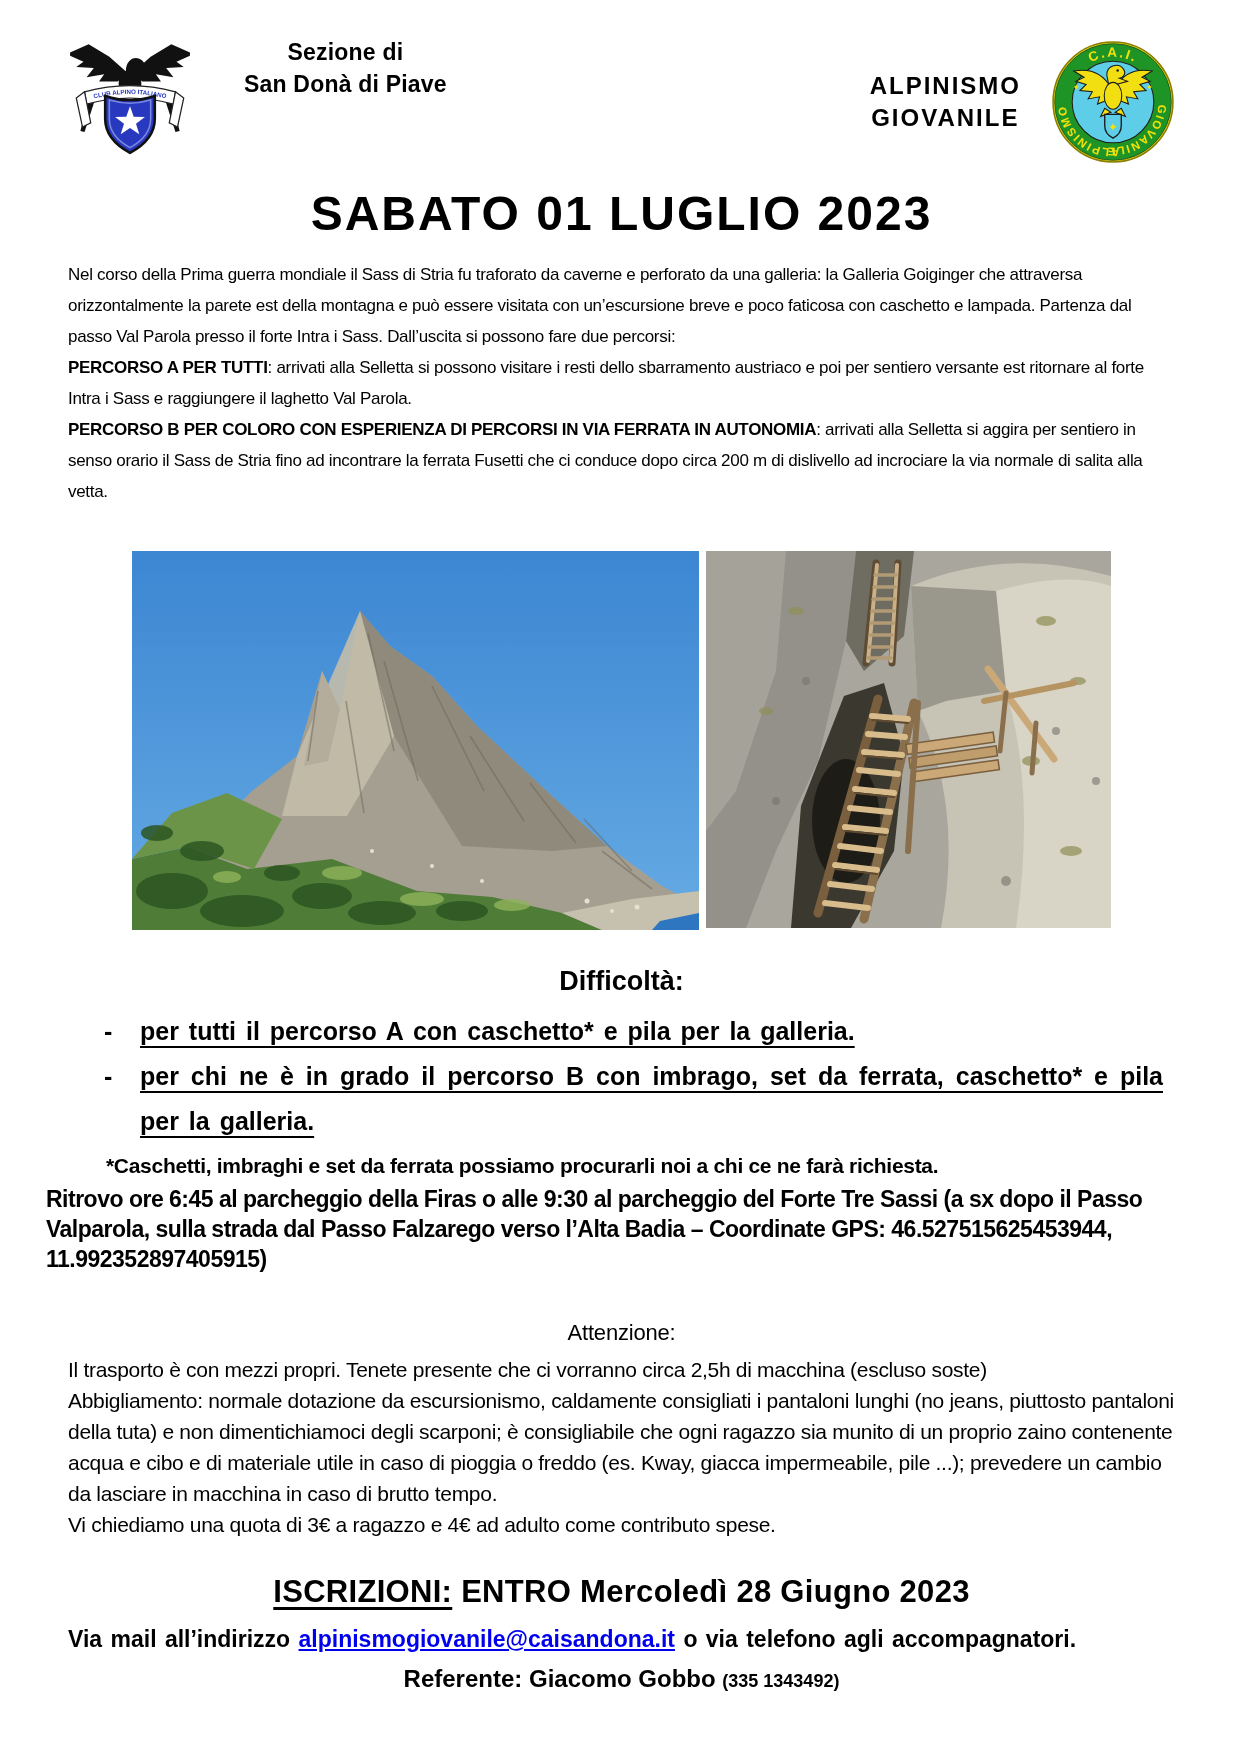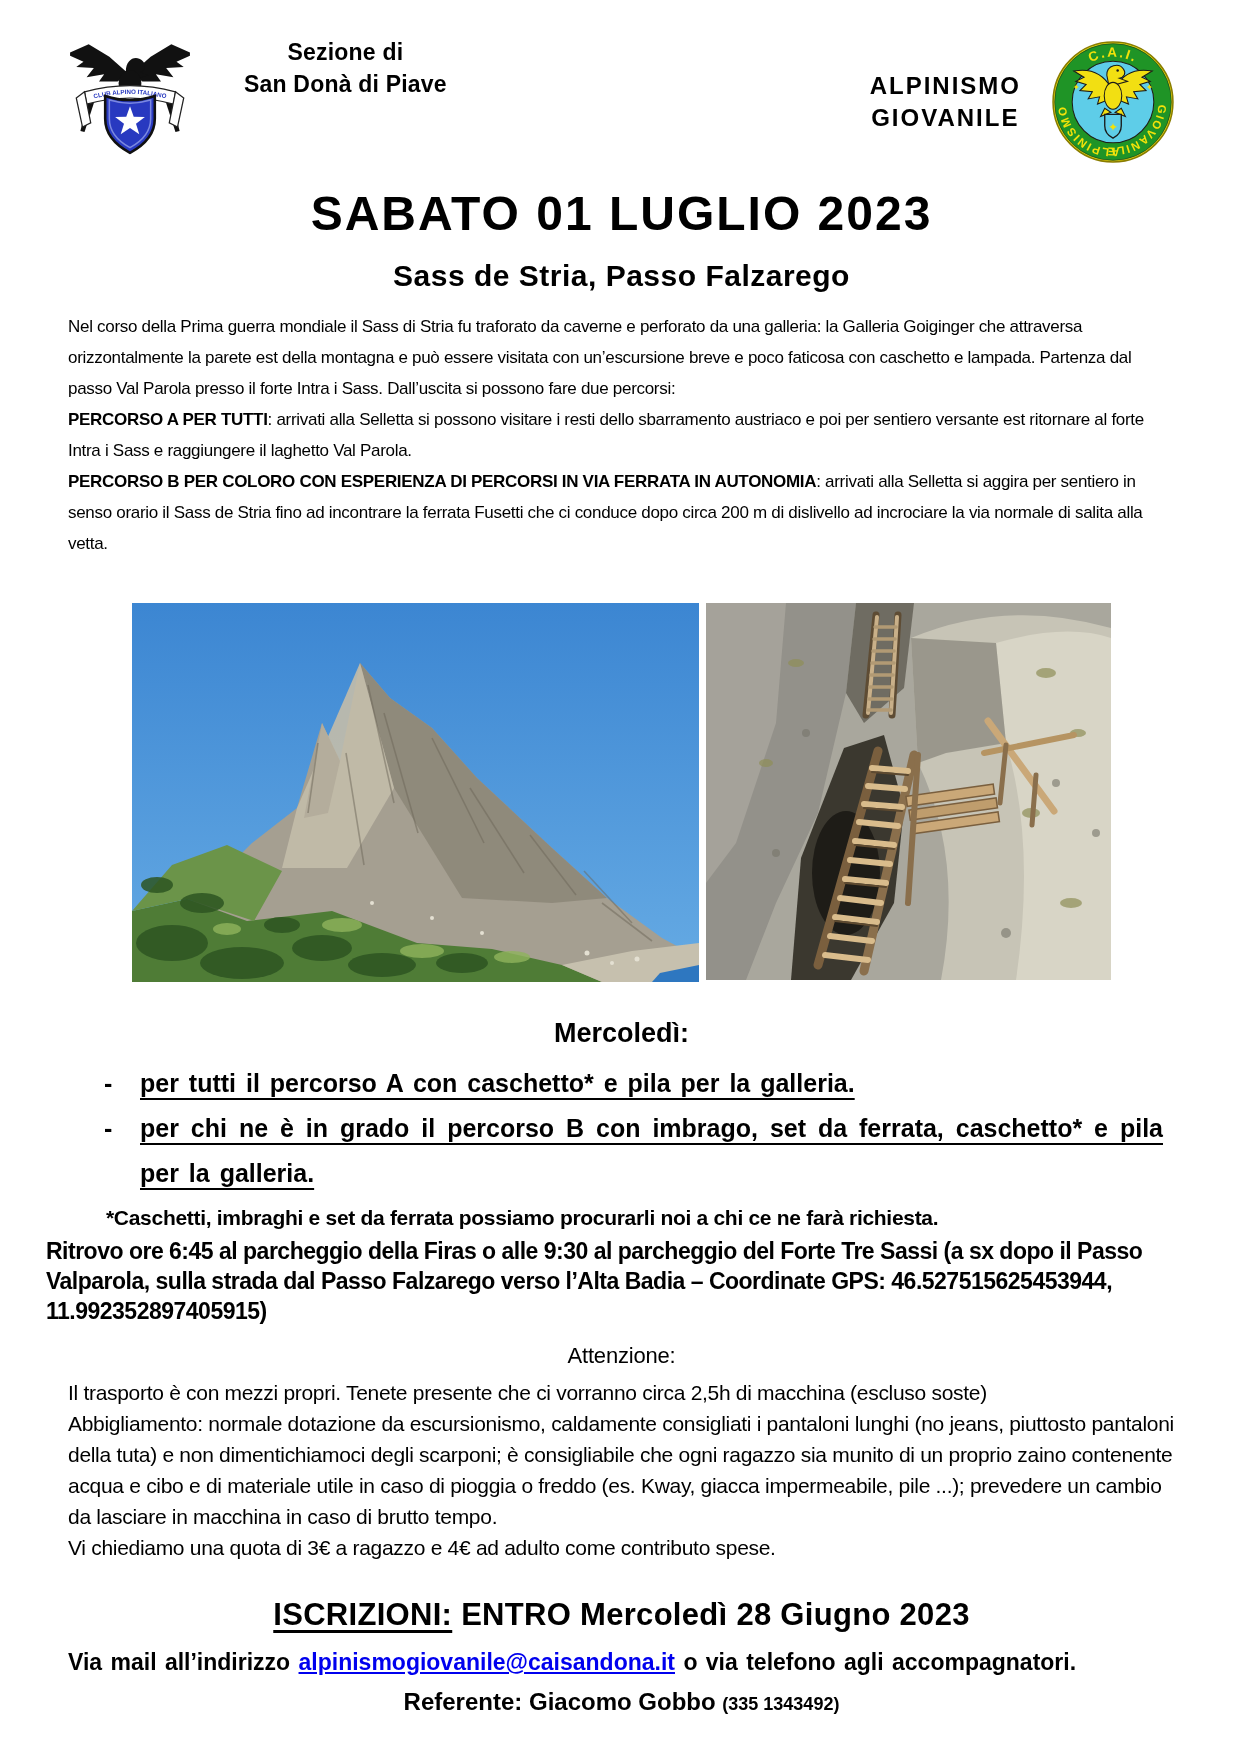--- a/index.html
+++ b/index.html
@@ -38,21 +38,21 @@
   .bullet{display:flex;font-size:25px;font-weight:bold;line-height:1.8;}
   .bullet .dash{width:36px;flex:0 0 auto;}
   .bullet .text{text-decoration:underline;text-decoration-thickness:2px;
                 text-underline-offset:6px;word-spacing:3px;flex:1;}
   .bullet.justify .text{text-align:justify;}
   .note{font-size:21px;font-weight:bold;letter-spacing:-.3px;margin-top:10px;padding-left:38px;}
   .meeting{text-align:left;font-weight:bold;font-size:23px;line-height:30px;
            letter-spacing:-.5px;margin:6px -22px 0;}
 
   
-  .attention-heading{text-align:center;font-size:22px;margin-top:17px;letter-spacing:-.2px;}
+  .attention-heading{text-align:center;font-size:22px;margin-top:46px;letter-spacing:-.2px;}
   .attention-body{font-size:21px;line-height:31px;letter-spacing:-.3px;margin-top:8px;white-space:pre-line;}
 
   
   .iscrizioni{text-align:center;font-size:31px;font-weight:bold;margin-top:34px;letter-spacing:.3px;}
   .iscrizioni .ulabel{text-decoration:underline;text-decoration-thickness:3px;text-underline-offset:5px;}
   .mailline{text-align:left;font-size:23px;font-weight:bold;margin-top:16px;word-spacing:2px;}
   .mailline a{color:#0000ee;text-decoration:underline;cursor:pointer;}
   .referente{text-align:center;font-size:24px;font-weight:bold;margin-top:12px;}
   .referente .phone{font-size:18px;}
 </style>
@@ -137,21 +137,20 @@
         <polygon points="68,66 72,74 62,70"></polygon>
       </g>
       <circle cx="64.5" cy="29.5" r="1.2" fill="#1a1a1a"></circle>
 
       <path d="M52,72 h16 v11 q0,8 -8,12 q-8,-4 -8,-12 Z" fill="#5ecde8" stroke="#1a1a1a" stroke-width="1.3"></path>
       <text x="60" y="88" font-size="11" fill="#f2e20a" text-anchor="middle">✦</text>
     </svg>
   </div>
 
   <h1 class="title">SABATO 01 LUGLIO 2023</h1>
-  <h2 class="subtitle">Sass de Stria, Passo Falzarego</h2>
 
   <div class="intro">
     <p><span>Nel corso della Prima guerra mondiale il Sass di Stria fu traforato da caverne e perforato da una galleria: la Galleria Goiginger che attraversa orizzontalmente la parete est della montagna e può essere visitata con un’escursione breve e poco faticosa con caschetto e lampada. Partenza dal passo Val Parola presso il forte Intra i Sass. Dall’uscita si possono fare due percorsi:</span></p>
     <p><span class="lead">PERCORSO A PER TUTTI</span><span>: arrivati alla Selletta si possono visitare i resti dello sbarramento austriaco e poi per sentiero versante est ritornare al forte Intra i Sass e raggiungere il laghetto Val Parola.</span></p>
     <p><span class="lead">PERCORSO B PER COLORO CON ESPERIENZA DI PERCORSI IN VIA FERRATA IN AUTONOMIA</span><span>: arrivati alla Selletta si aggira per sentiero in senso orario il Sass de Stria fino ad incontrare la ferrata Fusetti che ci conduce dopo circa 200 m di dislivello ad incrociare la via normale di salita alla vetta.</span></p>
   </div>
 
   <div class="photos">
 
     <svg class="photo" width="567" height="379" viewBox="0 0 567 379">
@@ -294,21 +293,21 @@
       <g stroke-linecap="round">
         <line x1="282" y1="118" x2="348" y2="208" stroke="#caa878" stroke-width="7"></line>
         <line x1="278" y1="150" x2="368" y2="132" stroke="#b69462" stroke-width="6"></line>
         <line x1="300" y1="142" x2="294" y2="200" stroke="#8a6f4c" stroke-width="5"></line>
         <line x1="330" y1="172" x2="326" y2="222" stroke="#8a6f4c" stroke-width="5"></line>
         <line x1="212" y1="152" x2="202" y2="300" stroke="#8a6f4c" stroke-width="6"></line>
       </g>
     </svg>
   </div>
 
-  <div class="diff-heading">Mercoledì:</div>
+  <div class="diff-heading">Difficoltà:</div>
 
   <div class="bullets">
     <div class="bullet">
       <span class="dash">-</span>
       <span class="text">per tutti il percorso A con caschetto* e pila per la galleria.</span>
     </div>
     <div class="bullet justify">
       <span class="dash">-</span>
       <span class="text">per chi ne è in grado il percorso B con imbrago, set da ferrata, caschetto* e pila per la galleria.</span>
     </div>

